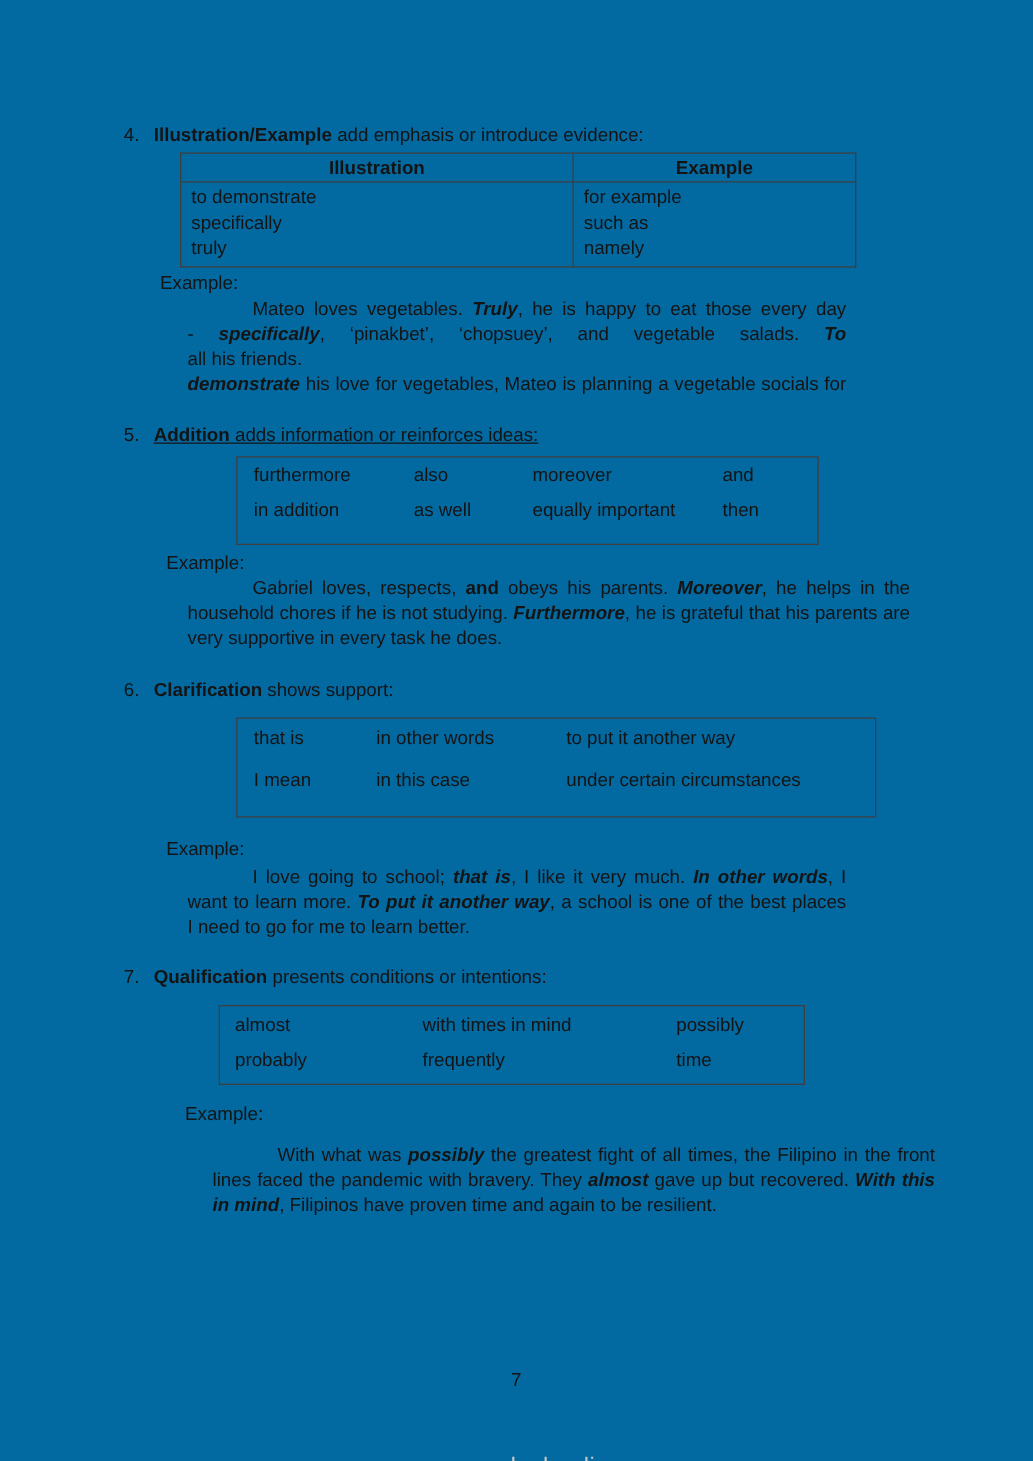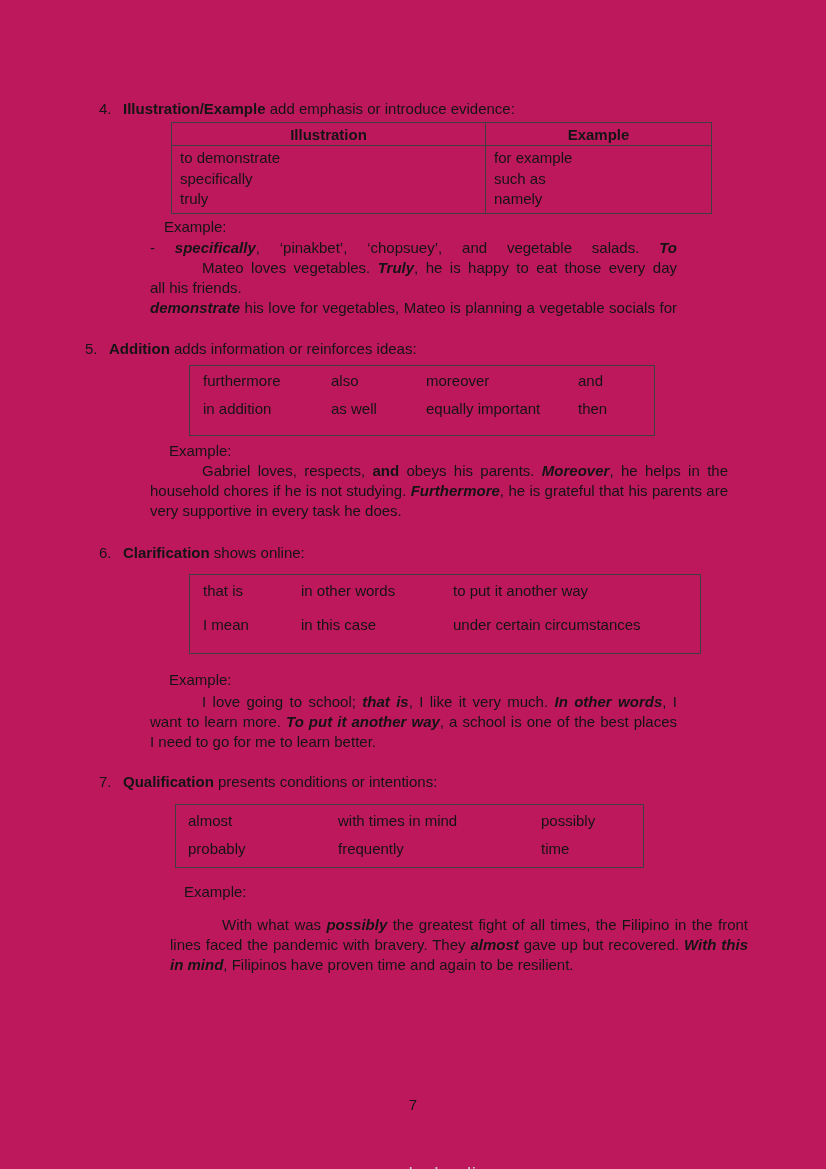--- a/index.html
+++ b/index.html
@@ -1,37 +1,37 @@
 <!DOCTYPE html>
 <html><head>
 <meta charset="utf-8">
 <style>
   html,body{margin:0;padding:0;background:#ffffff;}
   .page{
     position:relative;
     width:826px;height:1169px;
-    background:#be185d;
+    background:#0369a1;
     font-family:"Liberation Sans","DejaVu Sans",sans-serif;
     font-size:15px;
     color:#141414;
     overflow:hidden;
   }
   .abs{position:absolute;}
   
   .heading{white-space:nowrap;line-height:17px;}
   .heading .num{display:inline-block;width:24px;}
   .bold{font-weight:bold;}
   
   table.conn{border-collapse:collapse;width:541px;table-layout:fixed;}
   table.conn th, table.conn td{border:1.5px solid #3f3f3f;}
   table.conn th{height:22px;font-weight:bold;text-align:center;font-size:15px;padding:0;}
   table.conn td{vertical-align:top;padding:2px 8px 3px 8px;line-height:20.5px;}
   table.conn .c1{width:313px;}
   
-  .exlabel{line-height:17px;margin-left:36px;}
+  .exlabel{line-height:17px;}
   .para{line-height:20px;}
   .line{height:20px;overflow:hidden;}
   .line.j{text-align:justify;}
   .line.j::after{content:"";display:inline-block;width:100%;}
   .line.ind{text-indent:52px;}
   .b{font-weight:bold;}
   .bi{font-weight:bold;font-style:italic;}
   
   .wordbox{
     border:1.5px solid #3f3f3f;
@@ -53,21 +53,21 @@
 </style>
 </head>
 <body>
 
 <div class="page">
 
   <div class="abs heading" style="left:99px;top:100px;">
     <span class="num">4.</span><span class="bold">Illustration/Example</span><span> add emphasis or introduce evidence:</span>
   </div>
 
-  <div class="abs" style="left:144px;top:122px;margin-left:27px;">
+  <div class="abs" style="left:144px;top:122px;">
     <table class="conn">
       <thead>
         <tr>
           <th class="c1">Illustration</th>
           <th>Example</th>
         </tr>
       </thead>
       <tbody>
         <tr>
           <td>
@@ -80,27 +80,27 @@
               <div>such as</div>
               <div>namely</div>
             </td>
         </tr>
       </tbody>
     </table>
   </div>
 
   <div class="abs exlabel" style="left:128px;top:218px;">Example:</div>
   <div class="abs para" style="left:150px;top:238px;width:527px;">
+      <div class="line j ind"><span>Mateo loves vegetables. </span><span class="bi">Truly</span><span>, he is happy to eat those every day</span></div>
       <div class="line j"><span>- </span><span class="bi">specifically</span><span>, ‘pinakbet’, ‘chopsuey’, and vegetable salads. </span><span class="bi">To</span></div>
-      <div class="line j ind"><span>Mateo loves vegetables. </span><span class="bi">Truly</span><span>, he is happy to eat those every day</span></div>
       <div class="line"><span>all his friends.</span></div>
       <div class="line j"><span class="bi">demonstrate</span><span> his love for vegetables, Mateo is planning a vegetable socials for</span></div>
     </div>
 
-  <div class="abs heading" style="left:85px;top:340px;">
+  <div class="abs heading" style="left:99px;top:340px;text-decoration:underline;">
     <span class="num">5.</span><span class="bold">Addition</span><span> adds information or reinforces ideas:</span>
   </div>
 
   <div id="box5" class="abs wordbox">
       <span>furthermore</span>
       <span>also</span>
       <span>moreover</span>
       <span>and</span>
       <span>in addition</span>
       <span>as well</span>
@@ -109,21 +109,21 @@
     </div>
 
   <div class="abs exlabel" style="left:133px;top:442px;">Example:</div>
   <div class="abs para" style="left:150px;top:461px;width:578px;">
       <div class="line j ind"><span>Gabriel loves, respects, </span><span class="b">and</span><span> obeys his parents. </span><span class="bi">Moreover</span><span>, he helps in the</span></div>
       <div class="line j"><span>household chores if he is not studying. </span><span class="bi">Furthermore</span><span>, he is grateful that his parents are</span></div>
       <div class="line"><span>very supportive in every task he does.</span></div>
     </div>
 
   <div class="abs heading" style="left:99px;top:544px;">
-    <span class="num">6.</span><span class="bold">Clarification</span><span> shows online:</span>
+    <span class="num">6.</span><span class="bold">Clarification</span><span> shows support:</span>
   </div>
 
   <div id="box6" class="abs wordbox">
       <span>that is</span>
       <span>in other words</span>
       <span>to put it another way</span>
       <span>I mean</span>
       <span>in this case</span>
       <span>under certain circumstances</span>
     </div>

